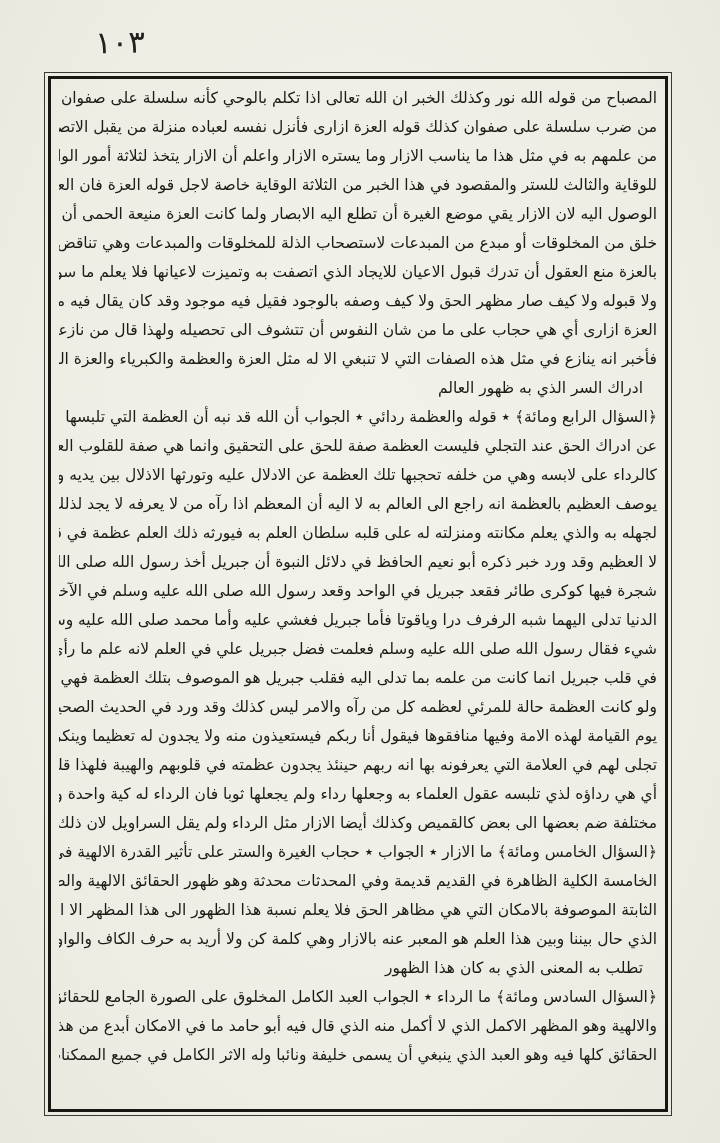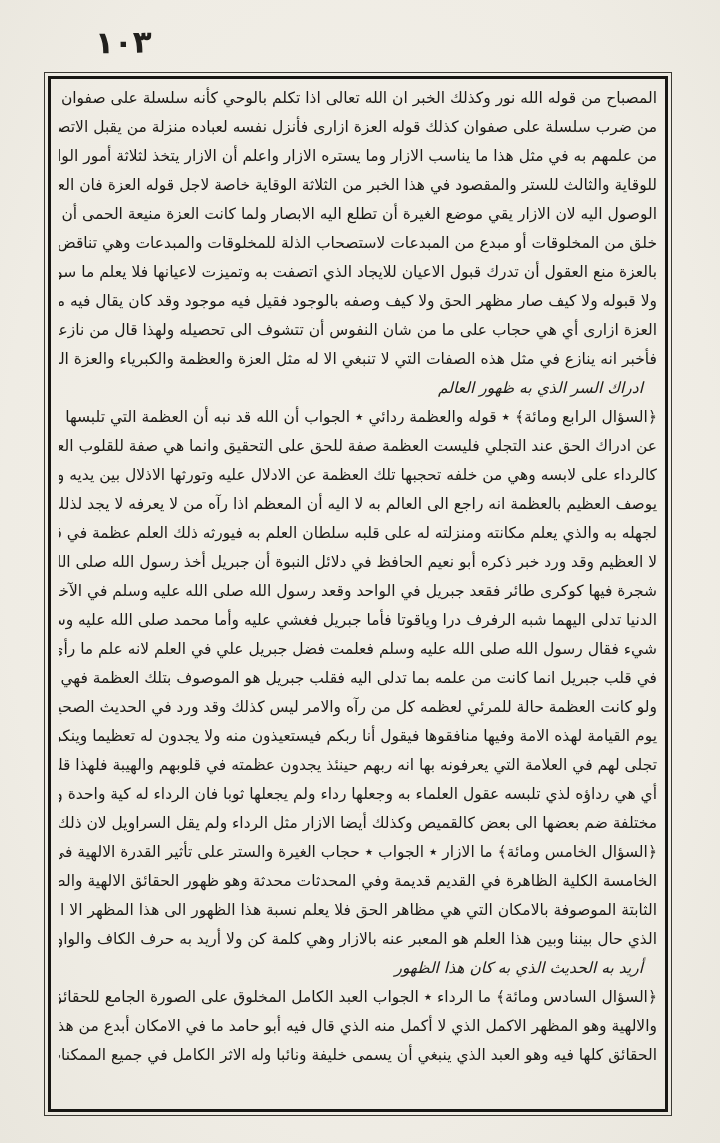--- a/index.html
+++ b/index.html
@@ -14,21 +14,21 @@
     margin: 0 auto;
     background: radial-gradient(ellipse at 50% 45%, #f4f1ea 0%, #efece4 70%, #e9e6dd 100%);
     overflow: hidden;
     direction: rtl;
   }
   .page-number {
     position: absolute;
     top: 24px;
     left: 95px;
     font-size: 31px;
-    font-weight: bold;
+    font-weight: normal;
     color: #21201d;
     letter-spacing: 2px;
     transform: rotate(-1deg);
   }
   .frame-outer {
     position: absolute;
     left: 44px;
     top: 72px;
     width: 628px;
     height: 1044px;
@@ -57,21 +57,20 @@
     overflow: hidden;
     text-align: justify;
     text-align-last: justify;
     text-justify: inter-word;
     white-space: nowrap;
   }
   .line.end {
     text-align: right;
     text-align-last: right;
     padding-right: 14px;
-    font-style: italic;
   }
   .line.header {
     font-weight: 500;
   }
 </style>
 </head>
 <body>
 
 <div class="page">
   <div class="page-number">١٠٣</div>
@@ -102,20 +101,20 @@
           <div class="line body">في قلب جبريل انما كانت من علمه بما تدلى اليه فقلب جبريل هو الموصوف بتلك العظمة فهي حال للرائي لا للمرئي</div>
           <div class="line body">ولو كانت العظمة حالة للمرئي لعظمه كل من رآه والامر ليس كذلك وقد ورد في الحديث الصحيح ان الله يتجلى</div>
           <div class="line body">يوم القيامة لهذه الامة وفيها منافقوها فيقول أنا ربكم فيستعيذون منه ولا يجدون له تعظيما وينكرونه لجهلهم به فاذا</div>
           <div class="line body">تجلى لهم في العلامة التي يعرفونه بها انه ربهم حينئذ يجدون عظمته في قلوبهم والهيبة فلهذا قلنا في قوله العظمة ردائي</div>
           <div class="line body">أي هي رداؤه لذي تلبسه عقول العلماء به وجعلها رداء ولم يجعلها ثوبا فان الرداء له كية واحدة والثوب مؤلف من كيات</div>
           <div class="line body">مختلفة ضم بعضها الى بعض كالقميص وكذلك أيضا الازار مثل الرداء ولم يقل السراويل لان ذلك أقرب الى الاحدية</div>
           <div class="line header">﴿السؤال الخامس ومائة﴾ ما الازار ٭ الجواب ٭ حجاب الغيرة والستر على تأثير القدرة الالهية في الحقيقة</div>
           <div class="line body">الخامسة الكلية الظاهرة في القديم قديمة وفي المحدثات محدثة وهو ظهور الحقائق الالهية والصور الربانية في الاعيان</div>
           <div class="line body">الثابتة الموصوفة بالامكان التي هي مظاهر الحق فلا يعلم نسبة هذا الظهور الى هذا المظهر الا الله سبحانه وتعالى فالحجاب</div>
           <div class="line body">الذي حال بيننا وبين هذا العلم هو المعبر عنه بالازار وهي كلمة كن ولا أريد به حرف الكاف والواو والنون وانما</div>
-          <div class="line end">أريد به الحديث الذي به كان هذا الظهور</div>
+          <div class="line end">تطلب به المعنى الذي به كان هذا الظهور</div>
           <div class="line header">﴿السؤال السادس ومائة﴾ ما الرداء ٭ الجواب العبد الكامل المخلوق على الصورة الجامع للحقائق الامكانية</div>
           <div class="line body">والالهية وهو المظهر الاكمل الذي لا أكمل منه الذي قال فيه أبو حامد ما في الامكان أبدع من هذا العالم لكمال وجود</div>
           <div class="line body">الحقائق كلها فيه وهو العبد الذي ينبغي أن يسمى خليفة ونائبا وله الاثر الكامل في جميع الممكنات وله المشيئة التامة وهو</div>
         </div>
     </div>
   </div>
 </div>
 
 </body></html>

